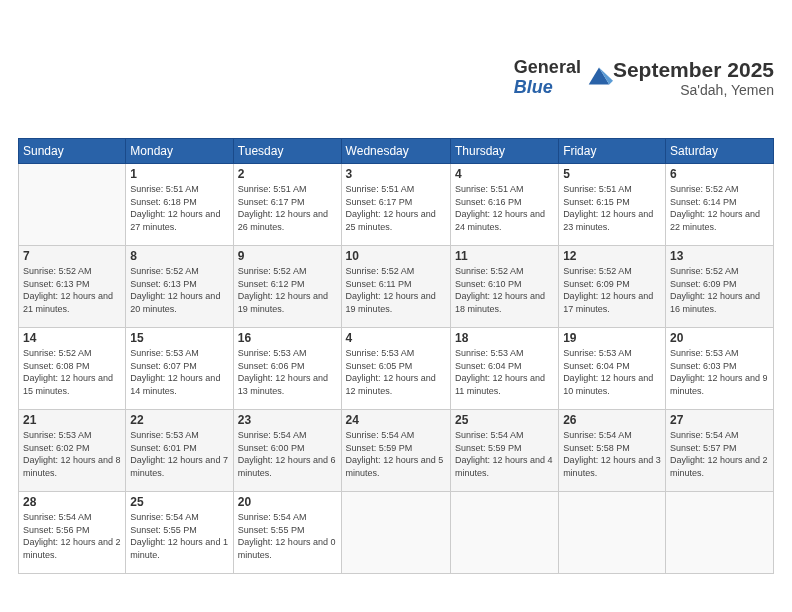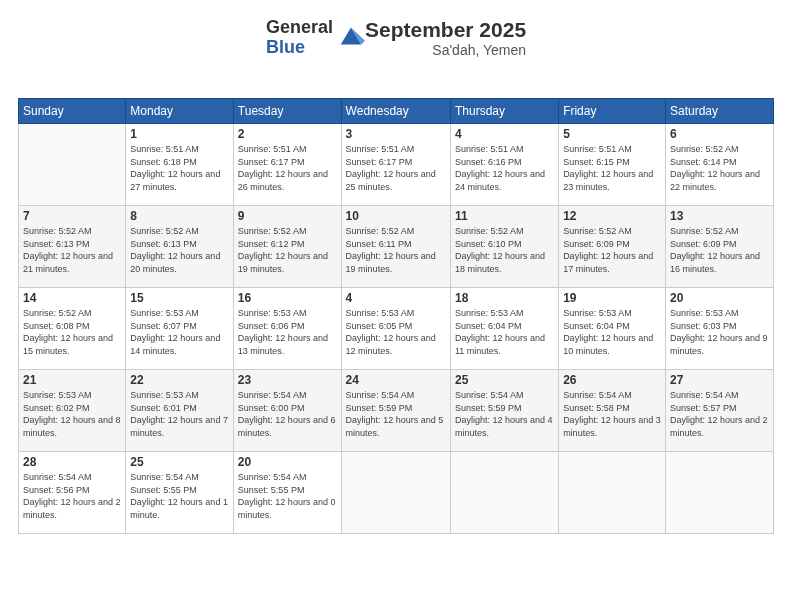--- a/index.html
+++ b/index.html
@@ -11,42 +11,44 @@
       overflow: hidden;
     }
     .page {
       width: 792px;
       height: 612px;
       background: #fff;
       padding: 18px 18px 10px 18px;
     }
     .header {
       display: flex;
-      justify-content: center;
+      justify-content: flex-end;
       align-items: flex-start;
       margin-bottom: 8px;
+      margin-top: 40px;
     }
     .logo {
       display: flex;
       align-items: center;
     }
     .logo-text {
       display: flex;
       flex-direction: column;
       line-height: 1.1;
     }
     .logo-general {
       font-size: 18px;
       font-weight: bold;
       color: #333;
     }
     .logo-blue {
       font-size: 18px;
       font-weight: bold;
       color: #2962a8;
+      font-style: italic;
     }
     .logo-icon {
       width: 28px;
       height: 28px;
       margin-left: 4px;
       margin-top: -4px;
     }
     .title-area {
       text-align: right;
     }

